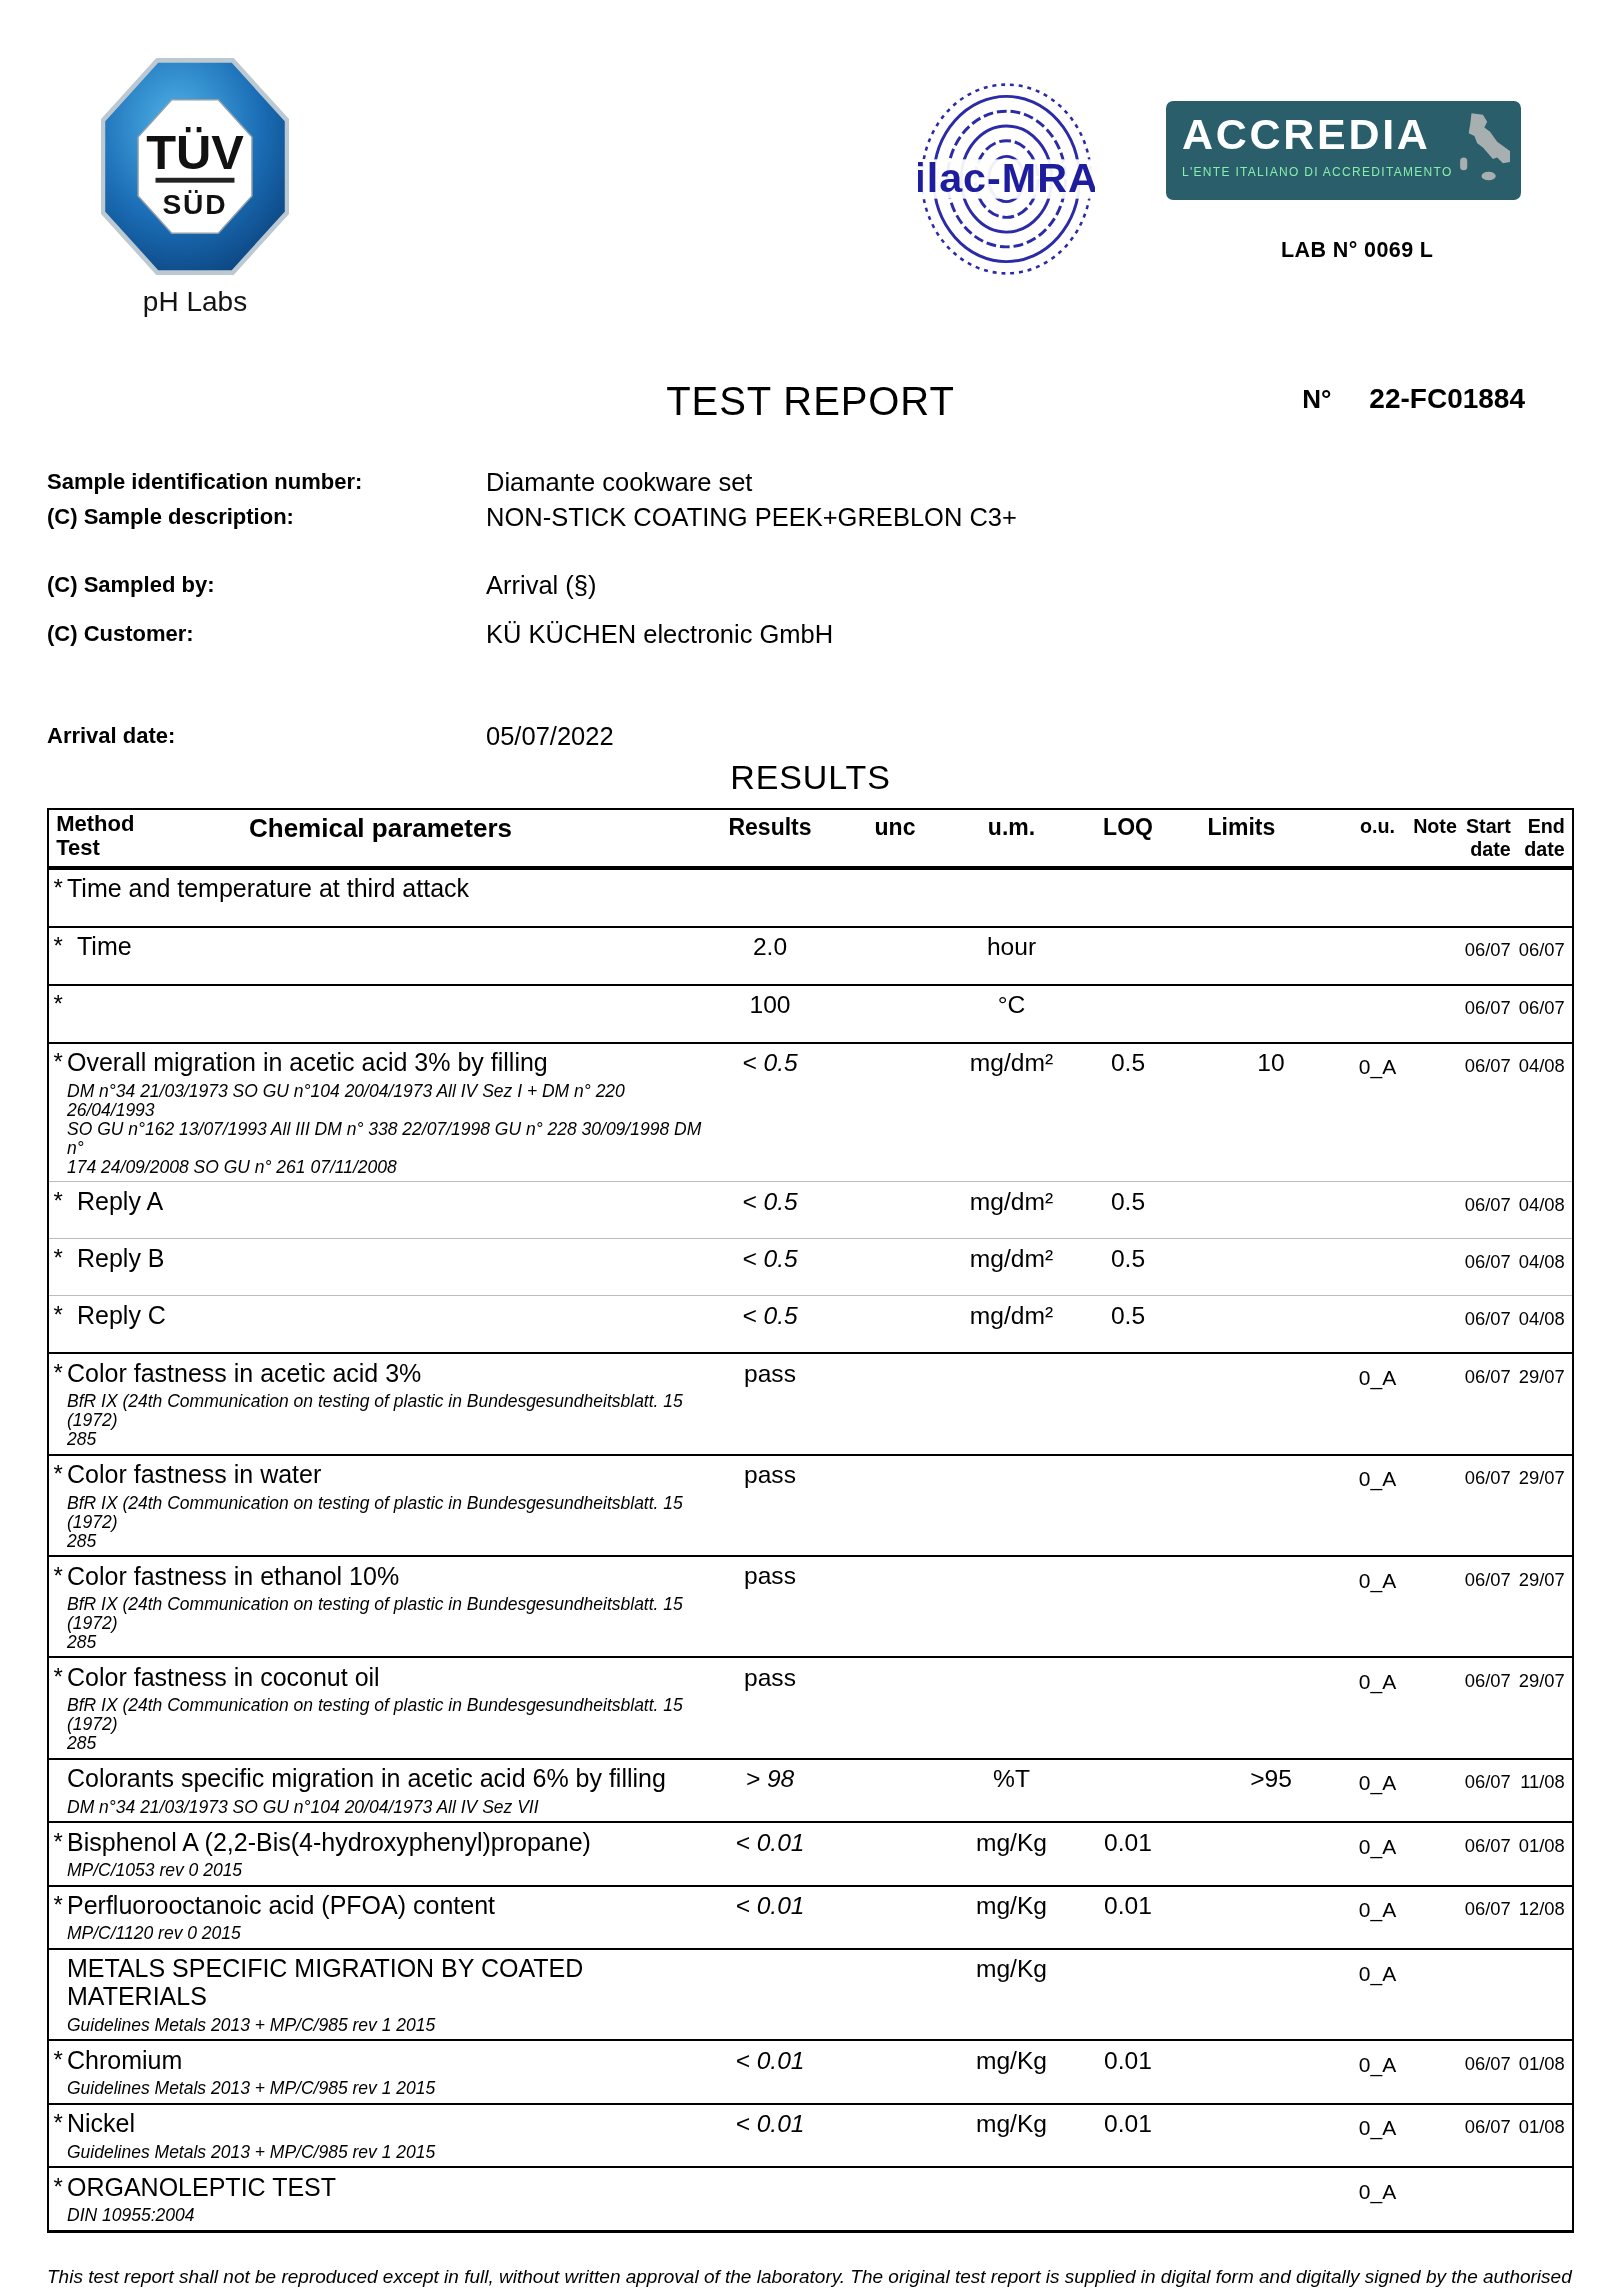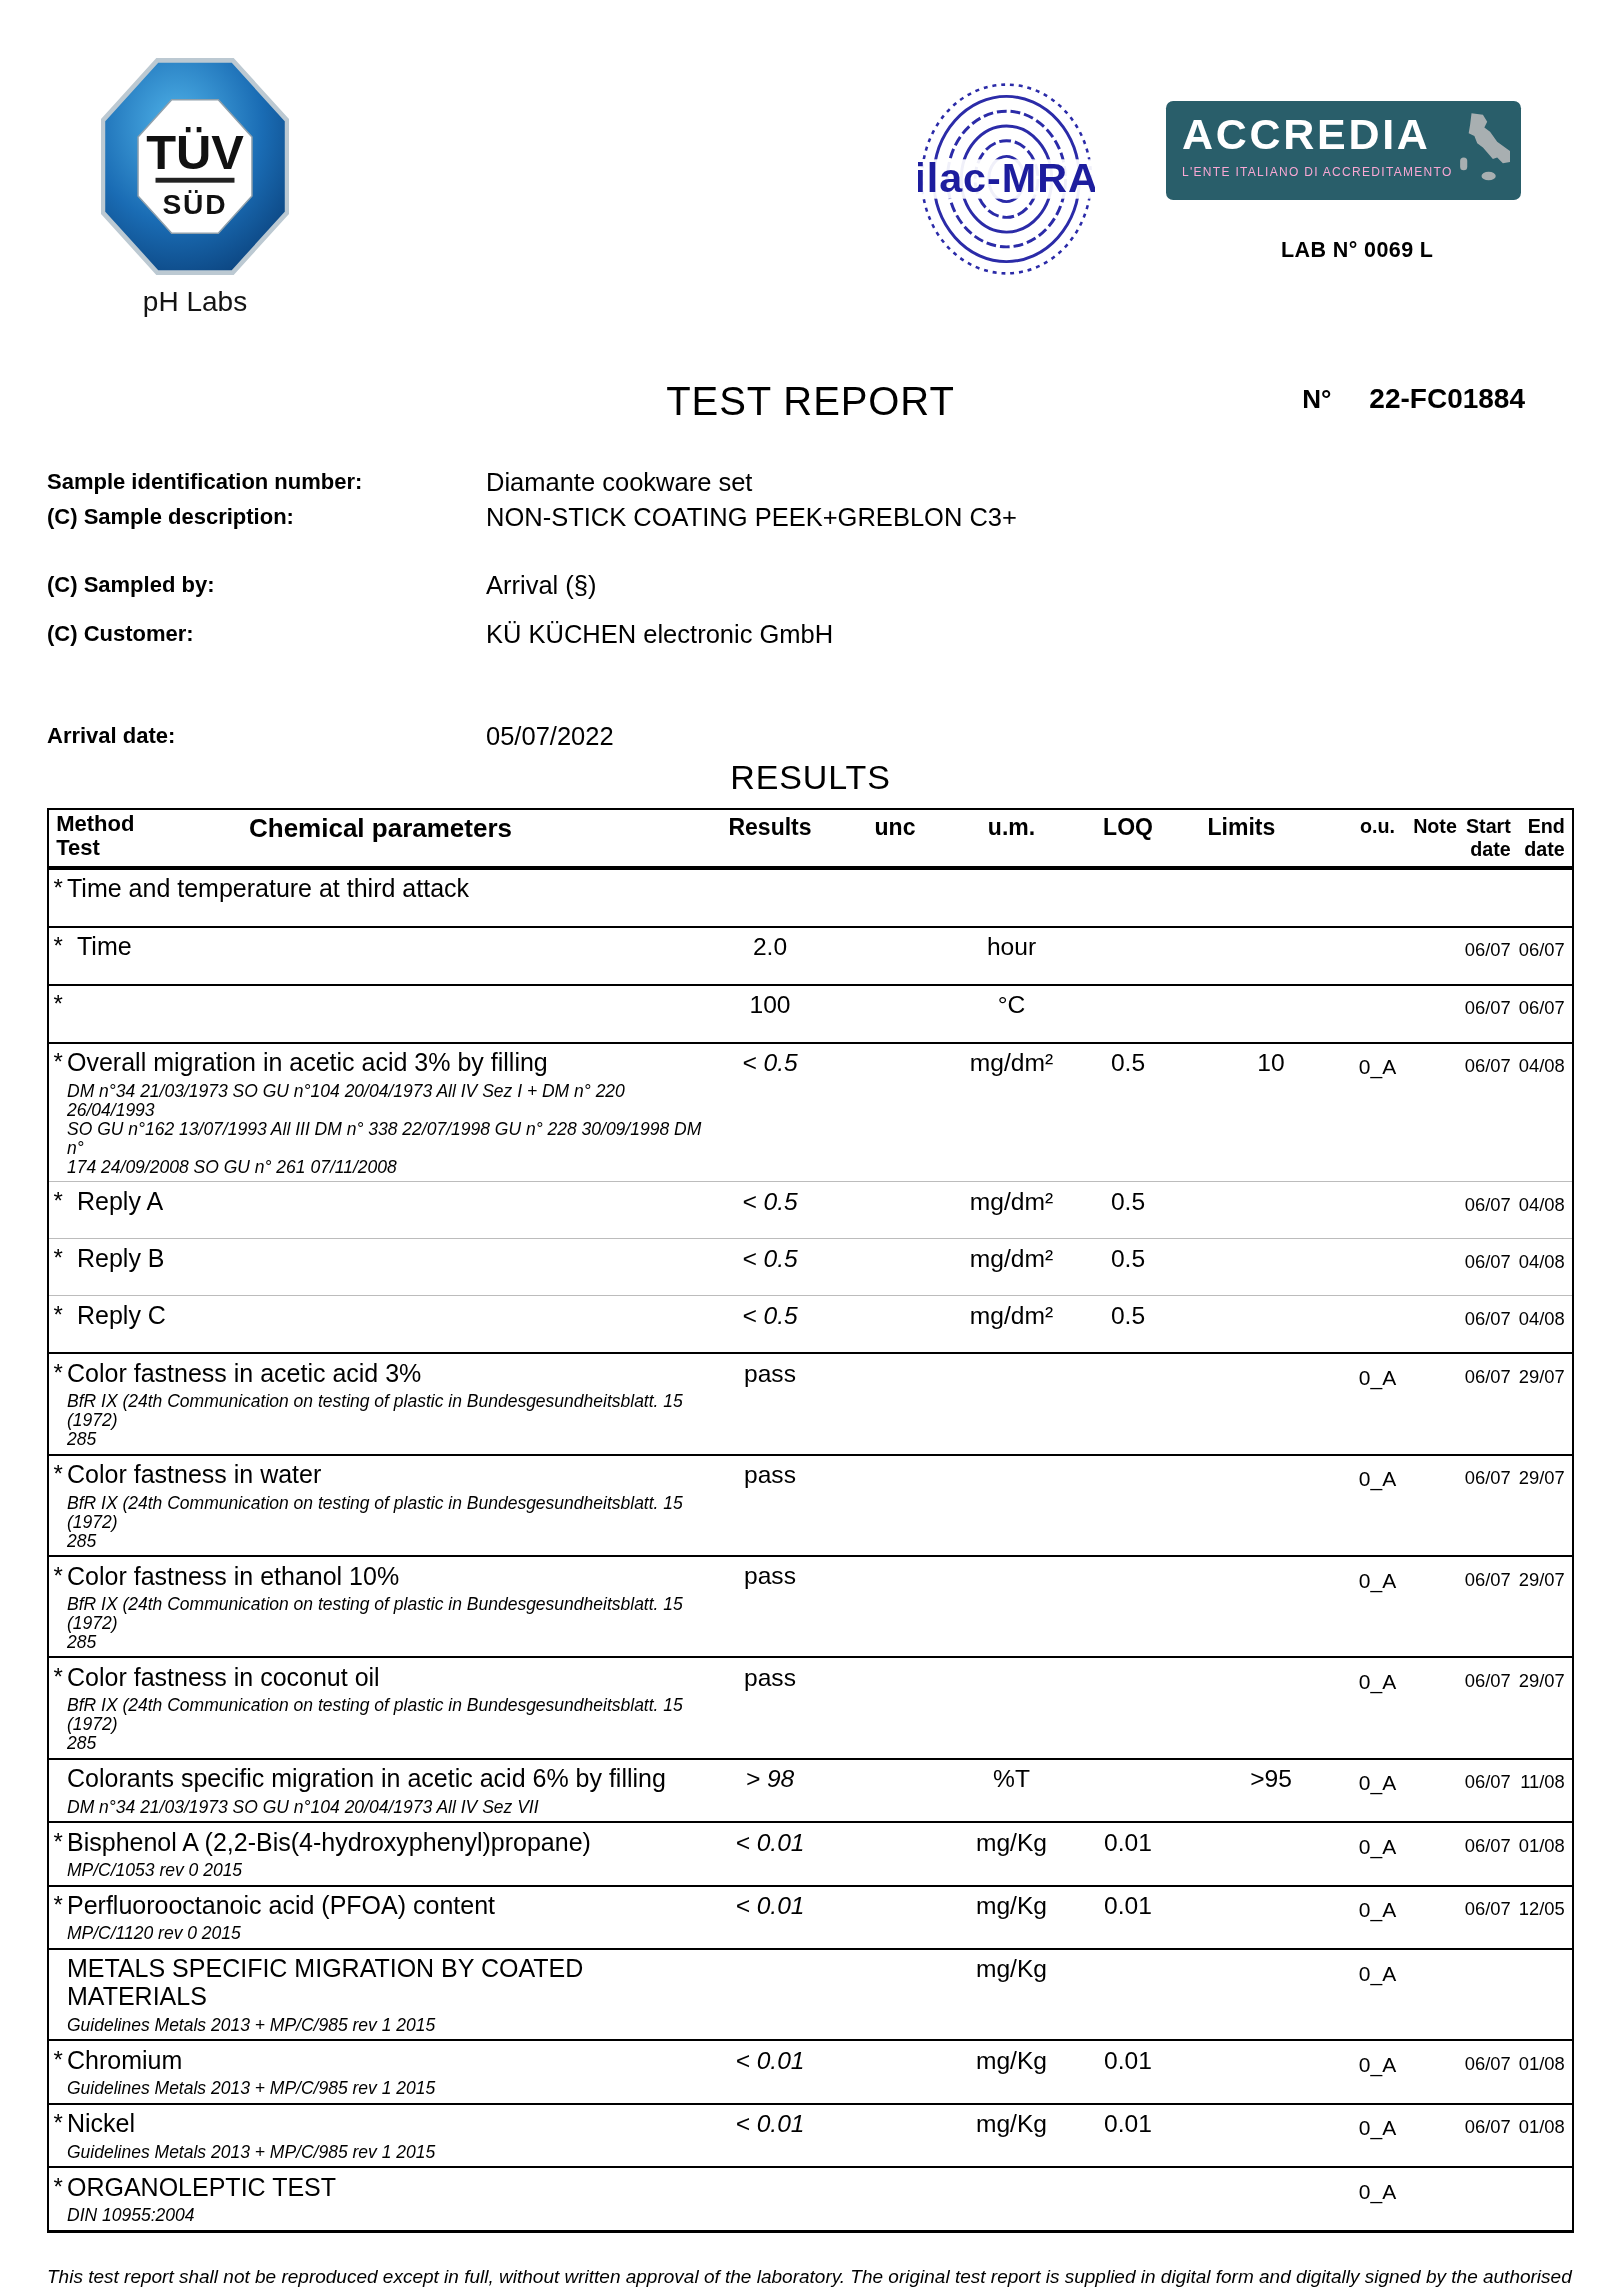--- a/index.html
+++ b/index.html
@@ -13,21 +13,21 @@
   .hdr{position:relative;height:358px;}
   .tuv{position:absolute;left:52px;top:50px;width:192px;text-align:center;}
   .tuv svg{width:188px;height:217px;display:block;margin:0 auto;}
   .ph-labs{font-size:28px;margin-top:10.7px;color:#141414;}
   .ilac{position:absolute;left:871px;top:70px;width:177px;height:202px;}
   .ilac svg{width:100%;height:100%;}
   .accredia-wrap{position:absolute;left:1119px;top:93px;width:358px;}
   .accredia{width:355px;height:99px;background:#295e6a;border-radius:7.2px;color:#fff;
     position:relative;padding:10.7px 16px;box-sizing:border-box;overflow:hidden;}
   .accredia-title{font-size:43px;font-weight:600;letter-spacing:2.7px;line-height:1.05;}
-  .accredia-sub{font-size:12px;letter-spacing:1.3px;color:#f9a8d4;margin-top:8px;white-space:nowrap;}
+  .accredia-sub{font-size:12px;letter-spacing:1.3px;color:#86efac;margin-top:8px;white-space:nowrap;}
   .italy{position:absolute;right:10.7px;top:9px;width:57px;height:75px;}
   .lab-no{margin-top:38px;margin-left:115px;font-weight:bold;font-size:21.5px;letter-spacing:0.4px;}
   
   .title-row{position:relative;height:47px;margin-top:12.5px;}
   .title{text-align:center;font-size:40px;letter-spacing:0.9px;}
   .report-no{position:absolute;right:49px;top:4.5px;display:flex;gap:38px;align-items:baseline;}
   .no-label{font-size:26px;font-weight:bold;}
   .no-value{font-size:28px;font-weight:bold;}
   
   .info{margin-top:41px;}
@@ -381,21 +381,21 @@
             <div class="method">MP/C/1120 rev 0 2015</div>
           </div>
           <div class="cell it">&lt; 0.01</div>
           <div class="cell"></div>
           <div class="cell">mg/Kg</div>
           <div class="cell">0.01</div>
           <div class="cell"></div>
           <div class="ou">0_A</div>
           <div class="cell"></div>
           <div class="date">06/07</div>
-          <div class="date">12/05</div>
+          <div class="date">12/08</div>
         </div>
         <div class="grid trow k-mt">
           <div class="param">
             <div class="pname">METALS SPECIFIC MIGRATION BY COATED
 MATERIALS</div>
             <div class="method">Guidelines Metals 2013 + MP/C/985  rev 1 2015</div>
           </div>
           <div class="cell"></div>
           <div class="cell"></div>
           <div class="cell">mg/Kg</div>

